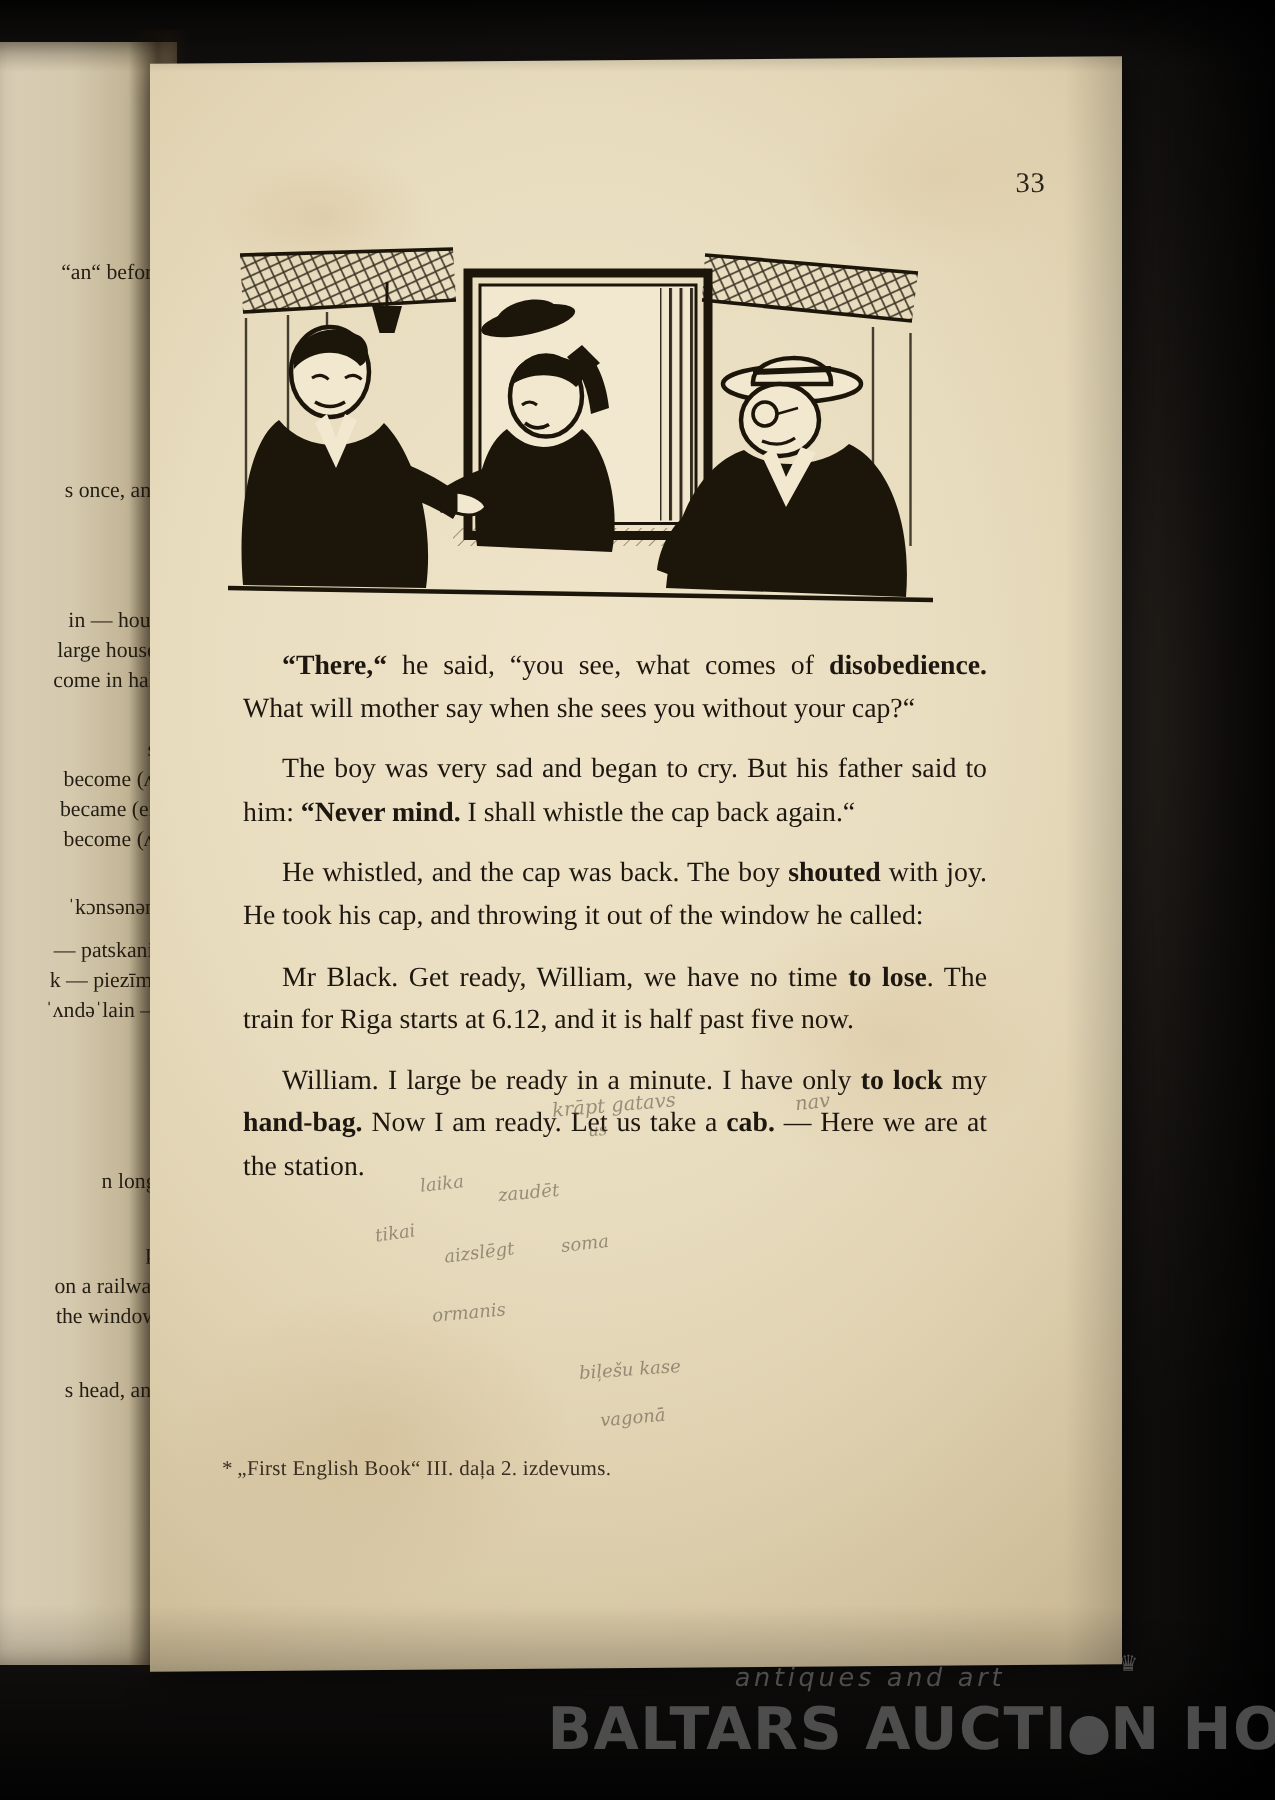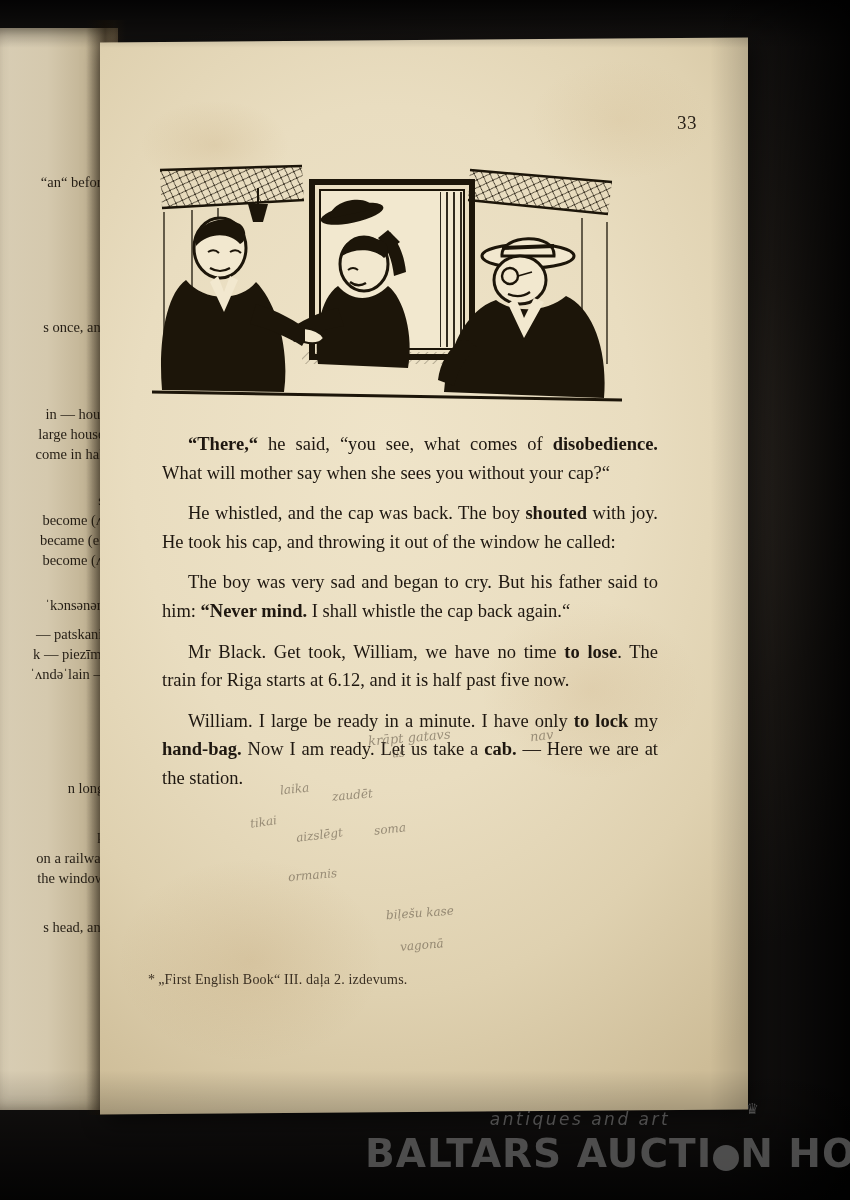--- a/index.html
+++ b/index.html
@@ -359,27 +359,27 @@
 
           <path d="M0 240 L470 248" stroke="#1c1509" stroke-width="3" fill="none"></path>
           <rect x="150" y="200" width="166" height="12" fill="url(#hatch)" opacity="0.55"></rect>
         </svg>
       </div>
 
       <div class="body">
 
         <p class="ind"><span class="bq">“There,“</span><span> he said, “you see, what comes of </span><span class="b">disobedience.</span><span> What will mother say when she sees you without your cap?“</span></p>
 
+        <p class="ind"><span>The boy was very sad and began to cry. But his father said to him: </span><span class="b">“Never mind.</span><span> I shall whistle the cap back again.“</span></p>
+
         <p class="ind"><span>He whistled, and the cap was back. The boy </span><span class="b">shouted</span><span> with joy. He took his cap, and throwing it out of the window he called:</span></p>
 
-        <p class="ind"><span>The boy was very sad and began to cry. But his father said to him: </span><span class="b">“Never mind.</span><span> I shall whistle the cap back again.“</span></p>
-
-
-
-        <p class="ind"><span>Mr Black.</span><span> Get took, William, we have no time </span><span class="b">to lose</span><span>. The train for Riga starts at 6.12, and it is half past five now.</span></p>
+
+
+        <p class="ind"><span>Mr Black.</span><span> Get ready, William, we have no time </span><span class="b">to lose</span><span>. The train for Riga starts at 6.12, and it is half past five now.</span></p>
 
         <p class="ind"><span>William.</span><span> I large be ready in a minute. I have only </span><span class="b">to lock</span><span> my </span><span class="b">hand-bag.</span><span> Now I am ready. Let us take a </span><span class="b">cab.</span><span> — Here we are at the station.</span></p>
 
 
       </div>
 
       <div class="footnote"><span class="star">*</span><span>„First English Book“ III. daļa 2. izdevums.</span></div>
 
       <div id="pencil-host">
           <div class="pencil" style="left: 268px; top: 690px; font-size: 13px; transform: rotate(-5deg);">krāpt gatavs</div>

